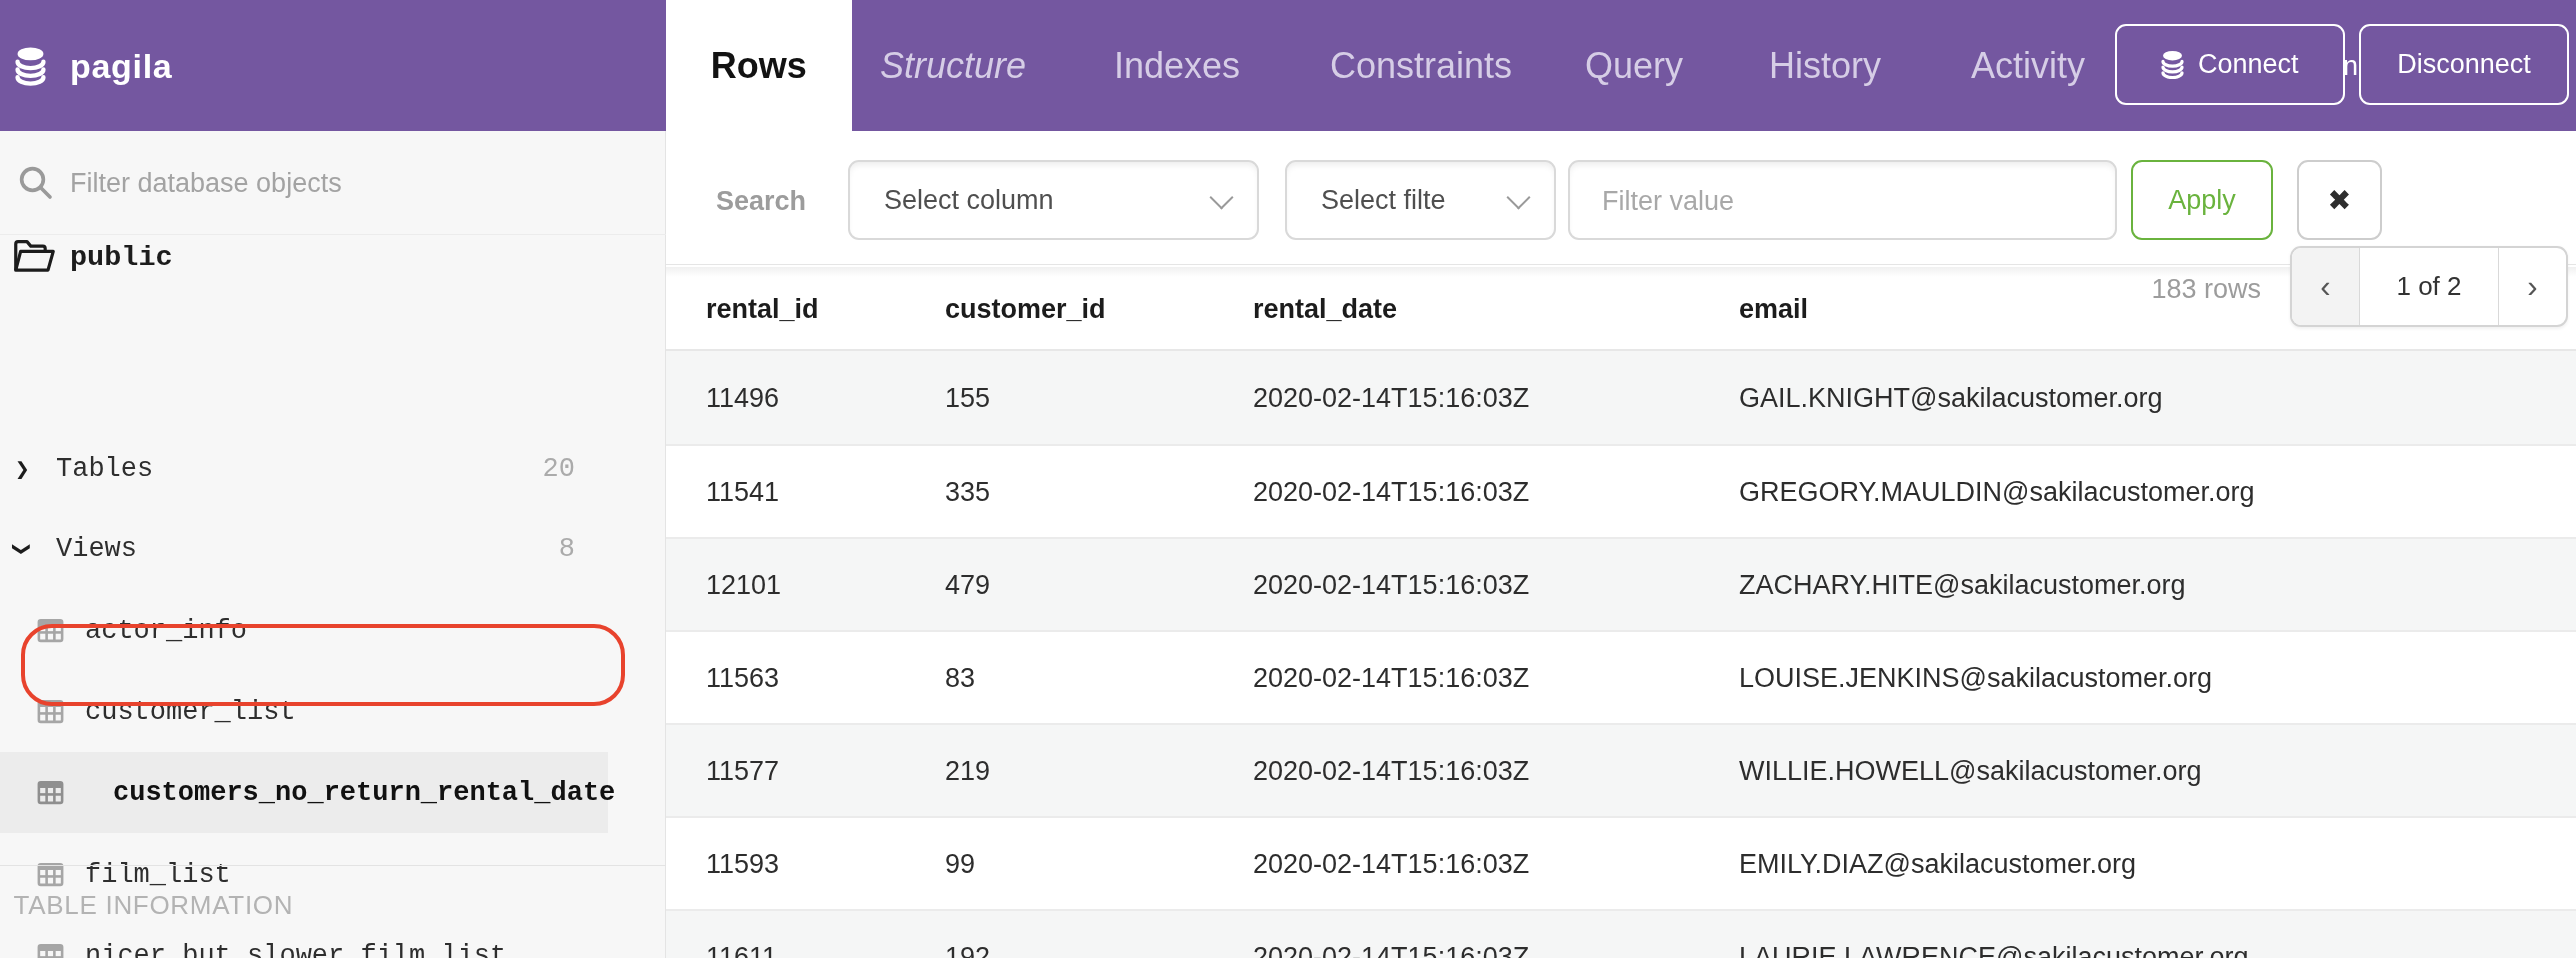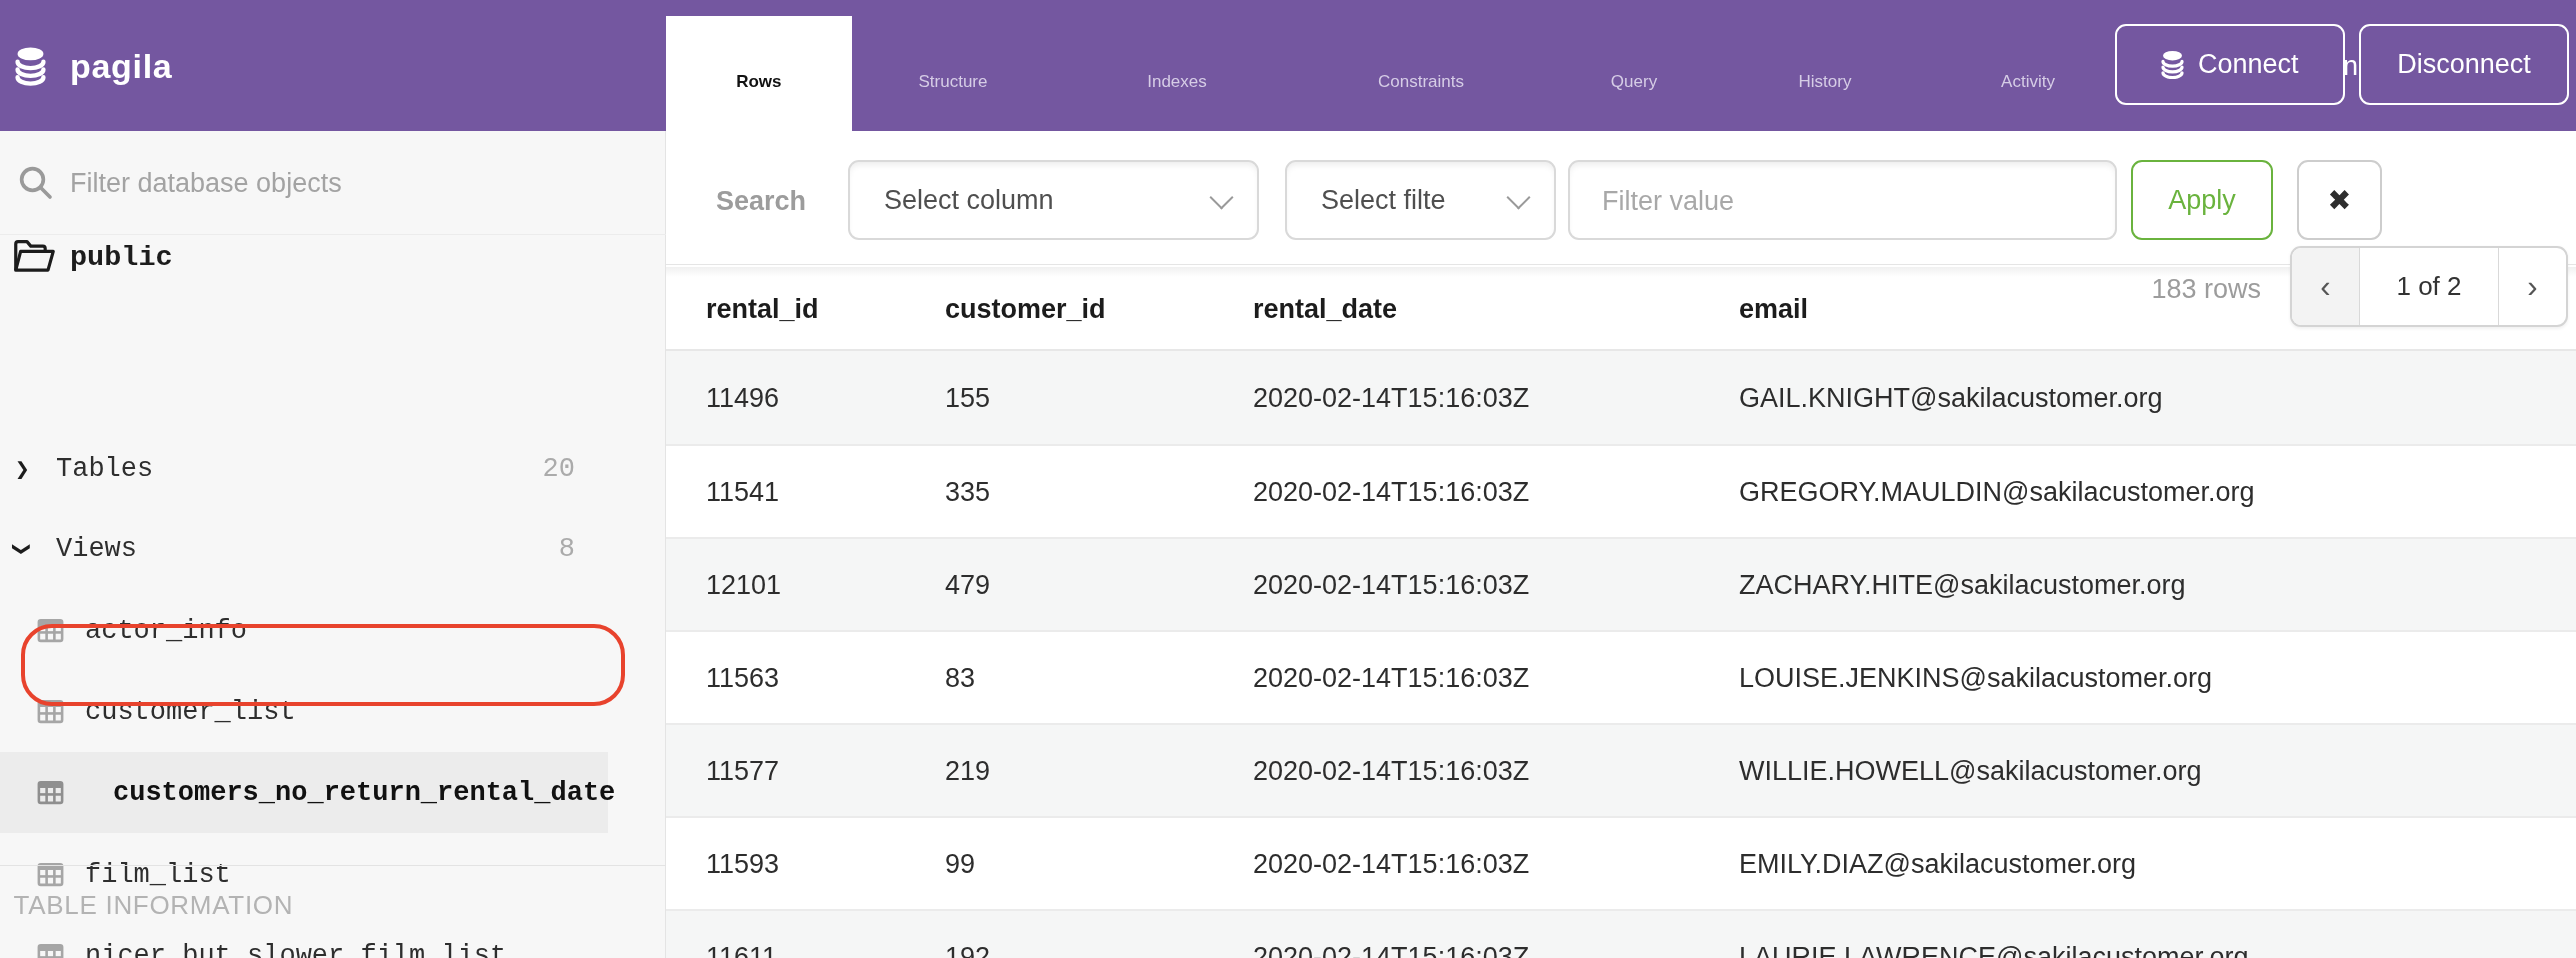--- a/index.html
+++ b/index.html
@@ -6,24 +6,24 @@
   #app{
     position:relative; width:2576px; height:958px; overflow:hidden;
     font-family:"Liberation Sans","DejaVu Sans",sans-serif;
     background:#ffffff;
   }
   
   .header{position:absolute;left:0;top:0;width:2576px;height:131px;background:#7457a0;}
   .logo{position:absolute;left:15px;top:45px;width:31px;height:41px;}
   .dbname{position:absolute;left:70px;top:66px;transform:translateY(-50%);
     color:#ffffff;font-size:34px;font-weight:700;letter-spacing:0.7px;}
-  .tab{position:absolute;top:16px;height:131px;display:flex;align-items:center;justify-content:center;
-    color:#d6cde6;font-size:17px;transform:translateX(-50%);padding:0 6.8px;cursor:default;}
+  .tab{position:absolute;top:0;height:131px;display:flex;align-items:center;justify-content:center;
+    color:#d6cde6;font-size:36px;transform:translateX(-50%);padding:0 6.8px;cursor:default;}
   .tab.active{left:666px;transform:none;width:172px;background:#ffffff;color:#121212;font-weight:700;}
-  .t-structure{left:953px;} .t-indexes{left:1177px;} .t-constraints{left:1421px;}
+  .t-structure{left:953px;font-style:italic;} .t-indexes{left:1177px;} .t-constraints{left:1421px;}
   .t-query{left:1634px;} .t-history{left:1825px;} .t-activity{left:2028px;}
   .hidden-frag{position:absolute;left:2343px;top:66px;transform:translateY(-50%);
     color:#ffffff;font-size:27px;z-index:1;}
   .hbtn{position:absolute;top:24px;height:81px;box-sizing:border-box;z-index:2;
     background:#7457a0;border:2.7px solid #ffffff;border-radius:11px;
     display:flex;align-items:center;justify-content:center;gap:13.6px;
     color:#ffffff;font-size:27px;}
   .btn-connect{left:2115px;width:230px;align-items:center;}
   .btn-disconnect{left:2359px;width:210px;}
   

